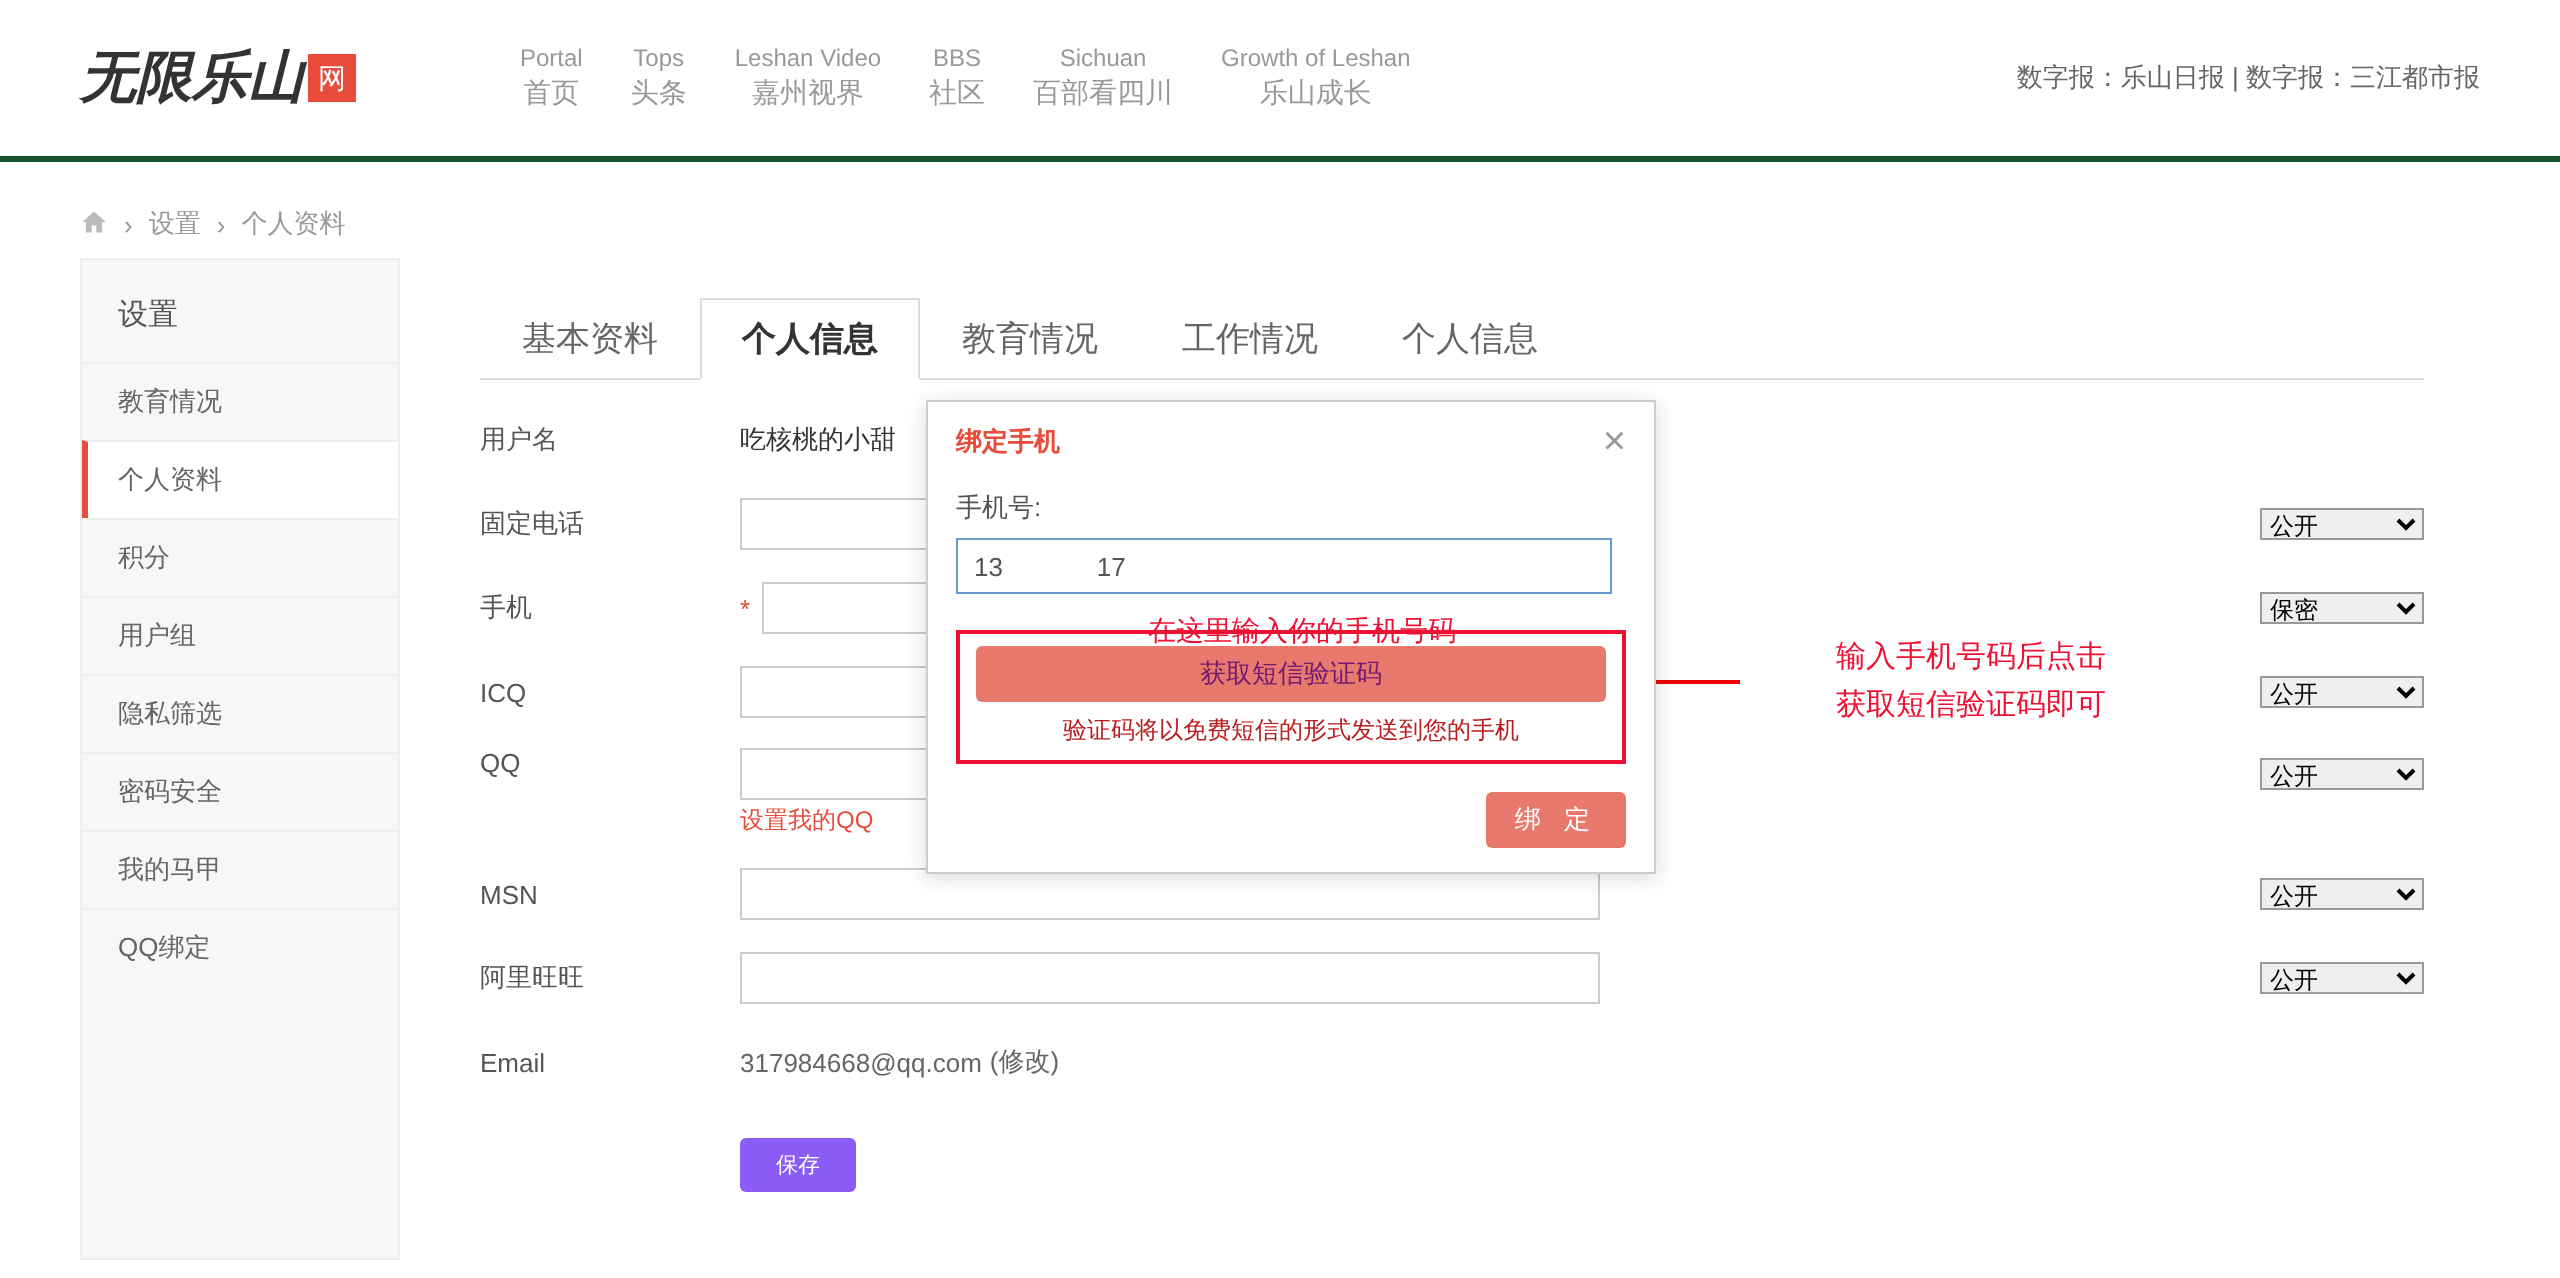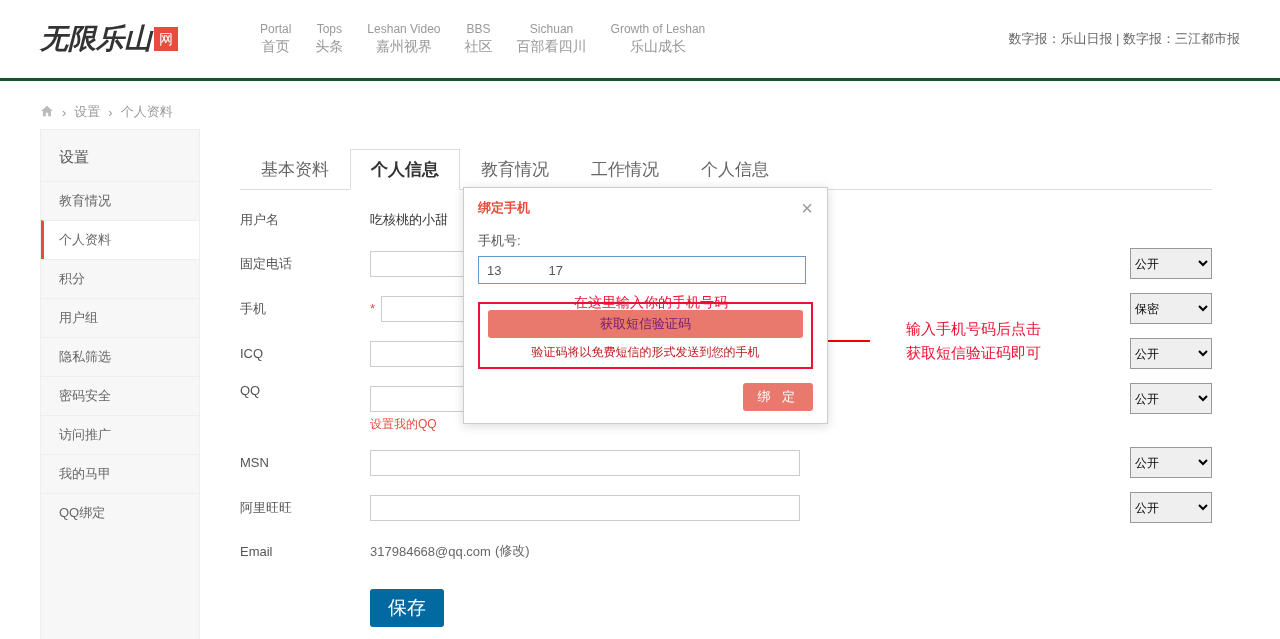--- a/index.html
+++ b/index.html
@@ -30,44 +30,44 @@
     .tabs { display: flex; gap: 0; border-bottom: 1px solid #ddd; margin-bottom: 16px; }
     .tab { padding: 8px 20px; font-size: 17px; color: #666; cursor: pointer; border: 1px solid transparent; border-bottom: none; margin-bottom: -1px; }
     .tab.active { border-color: #ddd; background: #fff; border-bottom: 1px solid #fff; font-weight: bold; color: #333; }
     
     .form-row { display: flex; align-items: center; margin-bottom: 14px; min-height: 28px; }
     .form-label { width: 130px; color: #555; font-size: 13px; }
     .form-value { flex: 1; display: flex; align-items: center; }
     .req { color: #e74c3c; margin-right: 6px; }
     .text-input { width: 180px; height: 26px; border: 1px solid #ccc; padding: 0 6px; font-size: 13px; }
     .wide-input { width: 430px; }
-    .visibility-select { width: 82px; height: 31px; border: 1px solid #999; font-size: 12px; margin-left: auto; background: #efefef; }
+    .visibility-select { width: 82px; height: 16px; border: 1px solid #999; font-size: 12px; margin-left: auto; background: #efefef; }
     .link-text { color: #e74c3c; font-size: 12px; margin-top: 2px; }
     .email-text { color: #666; }
     .email-action { color: #666; }
     
-    .save-btn { background: #0369a1; color: #fff; border: none; border-radius: 3px; padding: 6px 18px; font-size: 19px; cursor: pointer; margin-top: 10px; }
-    
-    .modal { position: absolute; left: 463px; top: 187px; width: 365px; background: #fff; border: 1px solid #ccc; box-shadow: 0 2px 10px rgba(0,0,0,0.15); z-index: 100; padding-bottom: 12px; }
+    .save-btn { background: #8b5cf6; color: #fff; border: none; border-radius: 3px; padding: 6px 18px; font-size: 11px; cursor: pointer; margin-top: 10px; }
+    
+    .modal { position: absolute; left: 463px; top: 200px; width: 365px; background: #fff; border: 1px solid #ccc; box-shadow: 0 2px 10px rgba(0,0,0,0.15); z-index: 100; padding-bottom: 12px; }
     .modal-header { display: flex; align-items: center; padding: 10px 14px; }
     .modal-title { color: #e74c3c; font-size: 13px; font-weight: bold; }
     .modal-close { margin-left: auto; font-size: 20px; color: #999; cursor: pointer; line-height: 1; }
     .modal-body { padding: 4px 14px; }
     .modal-label { font-size: 13px; color: #555; margin-bottom: 6px; }
     .modal-phone-input { width: 328px; height: 28px; border: 1px solid #6699cc; padding: 0 8px; font-size: 13px; color: #555; }
     .hint-inline { color: #e13; font-size: 14px; position: absolute; left: 110px; top: 66px; }
     .sms-box { border: 2px solid #e13; margin-top: 18px; padding: 6px 8px 6px; text-align: center; }
     .sms-btn { display: block; width: 100%; background: #e9786d; color: #701a75; border: none; border-radius: 3px; height: 28px; font-size: 13px; cursor: pointer; }
     .sms-note { color: #b91c1c; font-size: 12px; margin-top: 6px; }
     .bind-btn { float: right; background: #e9786d; color: #fff; border: none; border-radius: 3px; padding: 5px 14px; font-size: 13px; cursor: pointer; margin: 10px 14px 0 0; letter-spacing: 4px; }
     
     .arrow-annotation { position: absolute; left: 790px; top: 317px; display: flex; align-items: center; }
     .arrow { width: 80px; height: 2px; background: #e00; position: relative; }
     .arrow::before { content: ''; position: absolute; left: -8px; top: -5px; border: 6px solid transparent; border-right-color: #e00; }
-    .arrow-text { color: #e13; font-size: 15px; margin-left: 36px; line-height: 1.6; }
+    .arrow-text { color: #e13; font-size: 15px; margin-left: 48px; line-height: 1.6; }
     
     .clearfix::after { content: ''; display: table; clear: both; }
   </style>
 </head>
 <body>
 
 <div class="header">
   <div class="header-inner">
     <div class="logo">
       <span class="logo-text">无限乐山</span>
@@ -118,21 +118,20 @@
 
   <div class="layout">
     <div class="sidebar">
       <div class="sidebar-title">设置</div>
       <div class="sidebar-item">教育情况</div>
       <div class="sidebar-item active">个人资料</div>
       <div class="sidebar-item">积分</div>
       <div class="sidebar-item">用户组</div>
       <div class="sidebar-item">隐私筛选</div>
       <div class="sidebar-item">密码安全</div>
-      <div class="sidebar-item">访问推广</div>
       <div class="sidebar-item">我的马甲</div>
       <div class="sidebar-item">QQ绑定</div>
     </div>
 
     <div class="main">
       <div class="tabs">
         <div class="tab">基本资料</div>
         <div class="tab active">个人信息</div>
         <div class="tab">教育情况</div>
         <div class="tab">工作情况</div>

